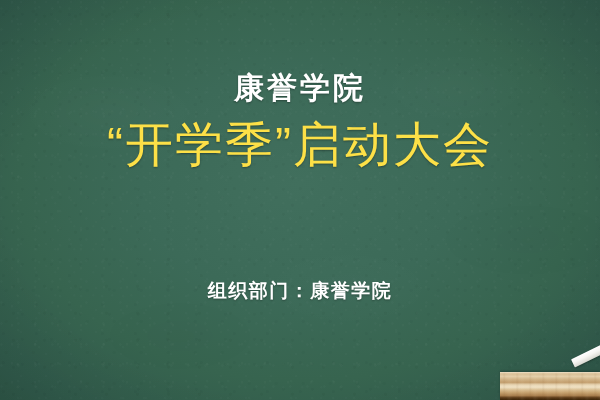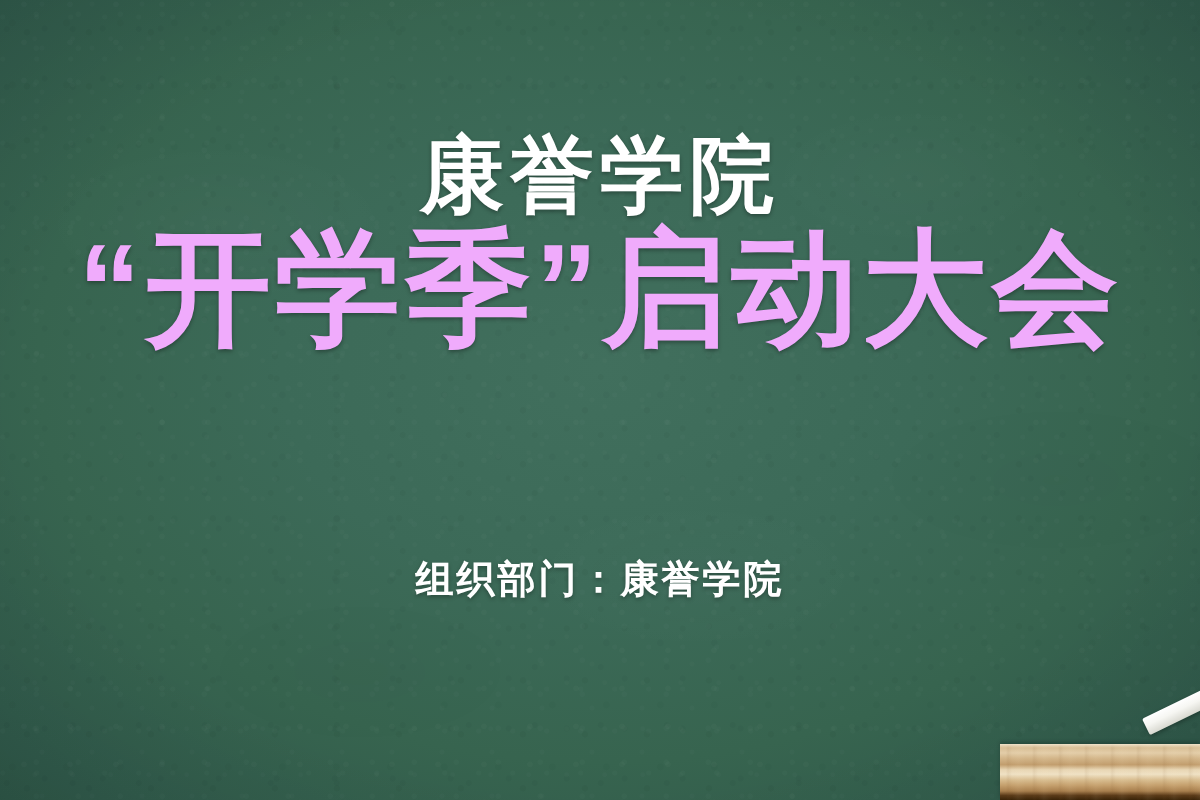--- a/index.html
+++ b/index.html
@@ -88,32 +88,32 @@
     position: absolute;
     top: 62px;
     left: 0;
     right: 0;
     text-align: center;
   }
 
   .title-line1 {
     display: block;
     color: #ffffff;
-    font-size: 42px;
+    font-size: 30px;
     font-weight: bold;
     letter-spacing: 3px;
     line-height: 52px;
     text-shadow: 0 1px 2px rgba(0,0,0,0.33);
   }
 
   .title-line2 {
     display: block;
-    color: #f0abfc;
-    font-size: 63px;
-    font-weight: bold;
+    color: #fde047;
+    font-size: 48px;
+    font-weight: normal;
     letter-spacing: 2px;
     line-height: 62px;
     text-shadow: 0 1px 2px rgba(0,0,0,0.33);
   }
 
   .subtitle {
     position: absolute;
     top: 278px;
     left: 0;
     right: 0;

